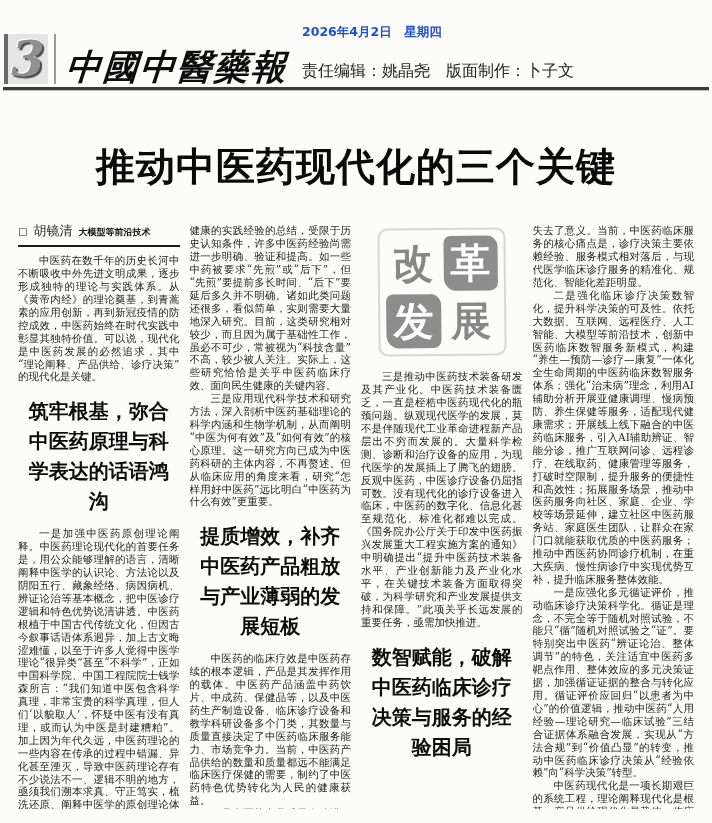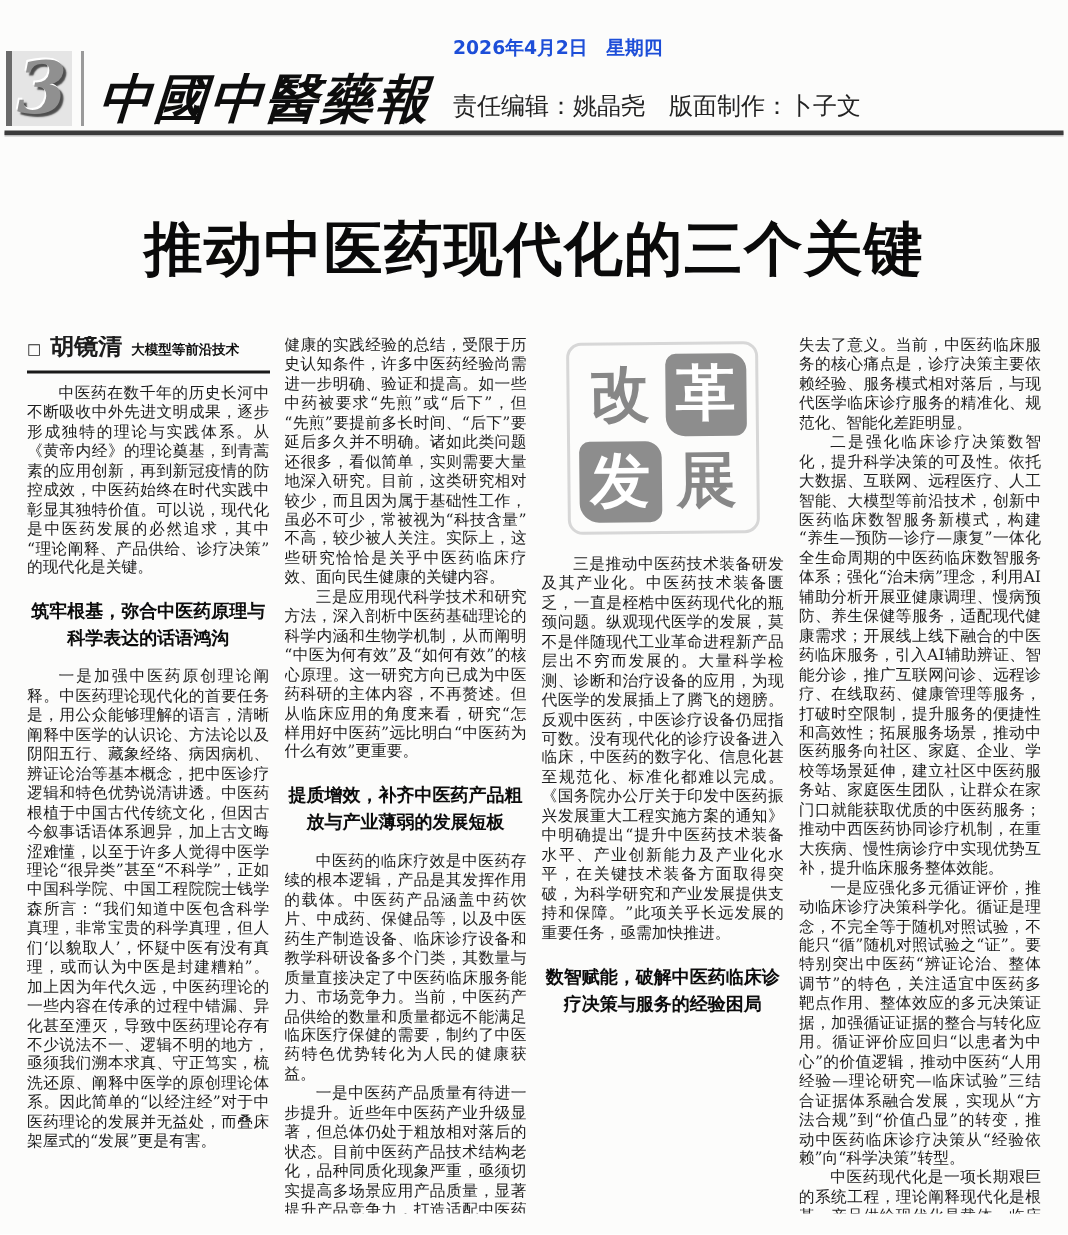--- a/index.html
+++ b/index.html
@@ -47,26 +47,26 @@
   .col {
     flex:1 1 0; font-size:10.5px; line-height:12.9px;
     text-align:justify; text-justify:inter-character; color:#1d1d1d;
     overflow:hidden;
   }
   .byline {
     display:flex; align-items:baseline; gap:6px;
     border-bottom:2.5px solid #1a1a1a; padding:1px 0 6px 0; margin-bottom:7px;
   }
   .byline-bullet { font-size:10px; color:#222; }
-  .byline-name { font-size:16px; font-weight:bold; font-family:"DejaVu Sans", sans-serif; }
+  .byline-name { font-size:13px; font-weight:normal; font-family:"DejaVu Sans", sans-serif; }
   .byline-affil { font-size:9px; font-weight:bold; color:#111; }
   .para { text-indent:2em; }
   .para-cont { text-indent:0; }
   .sec-heading {
-    font-size:12px; font-weight:bold; text-align:center;
+    font-size:20px; font-weight:bold; text-align:center;
     line-height:1.5; margin:13px 2px 11px 2px; color:#0c0c0c;
     font-family:"DejaVu Serif", serif;
   }
   
   .stamp {
     width:128px; height:128px; margin:4px auto 14px auto;
     display:grid; grid-template-columns:1fr 1fr; grid-template-rows:1fr 1fr;
     gap:3px; padding:6px; border:2px solid #d7d7d7; border-radius:10px;
     transform:rotate(-0.6deg);
   }

